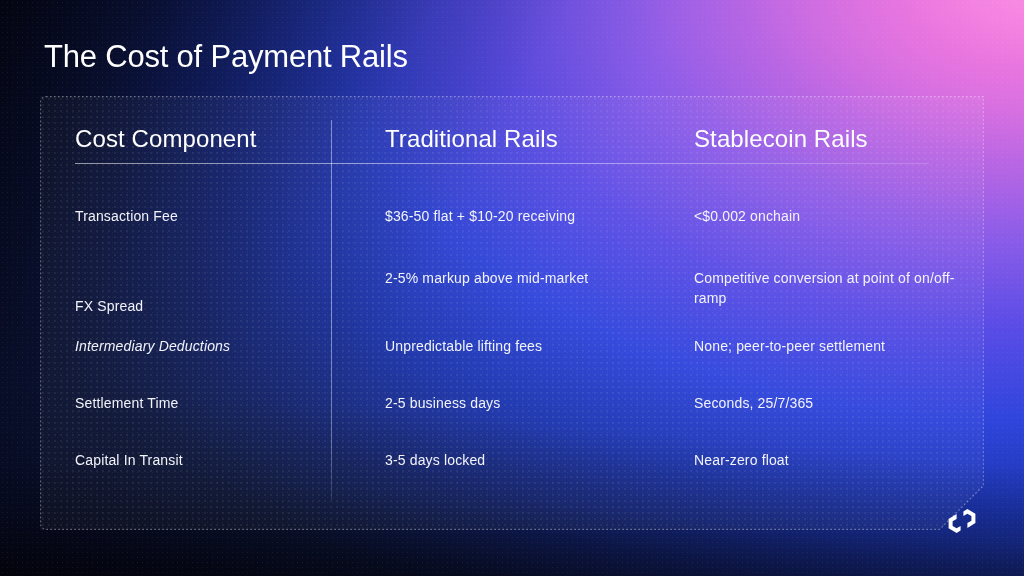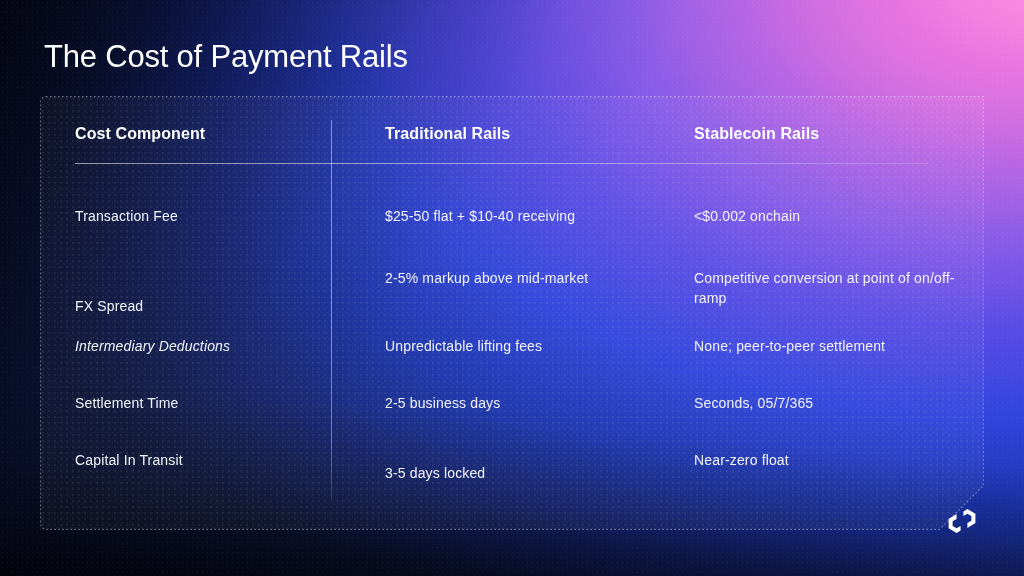--- a/index.html
+++ b/index.html
@@ -136,22 +136,22 @@
   .col-2 { left: 345px; width: 300px; }
   .col-3 { left: 654px; width: 268px; }
 
   .cell {
     position: absolute;
     color: #ffffff;
   }
 
   .head-cell {
     top: 28px;
-    font-size: 16px;
-    font-weight: 700;
+    font-size: 24px;
+    font-weight: 400;
     letter-spacing: 0.1px;
     line-height: 1.25;
     white-space: nowrap;
   }
 
   .head-rule {
     position: absolute;
     left: 35px;
     top: 67px;
     width: 854px;
@@ -224,37 +224,37 @@
     <div class="table">
 
       <div class="cell head-cell col-1">Cost Component</div>
       <div class="cell head-cell col-2">Traditional Rails</div>
       <div class="cell head-cell col-3">Stablecoin Rails</div>
 
       <div class="head-rule"></div>
       <div class="col-divider"></div>
 
       <div class="cell body-cell nowrap col-1" style="top:110px;">Transaction Fee</div>
-      <div class="cell body-cell nowrap col-2" style="top:110px;">$25-50 flat + $10-40 receiving</div>
+      <div class="cell body-cell nowrap col-2" style="top:110px;">$36-50 flat + $10-20 receiving</div>
       <div class="cell body-cell nowrap col-3" style="top:110px;">&lt;$0.002 onchain</div>
 
       <div class="cell body-cell nowrap col-1" style="top:172px;margin-top:28px;">FX Spread</div>
       <div class="cell body-cell nowrap col-2" style="top:172px;">2-5% markup above mid-market</div>
       <div class="cell body-cell wrap col-3" style="top:172px;">Competitive conversion at point of on/off-ramp</div>
 
       <div class="cell body-cell nowrap col-1" style="top:240px;font-style:italic;">Intermediary Deductions</div>
       <div class="cell body-cell nowrap col-2" style="top:240px;">Unpredictable lifting fees</div>
       <div class="cell body-cell nowrap col-3" style="top:240px;">None; peer-to-peer settlement</div>
 
       <div class="cell body-cell nowrap col-1" style="top:297px;">Settlement Time</div>
       <div class="cell body-cell nowrap col-2" style="top:297px;">2-5 business days</div>
-      <div class="cell body-cell nowrap col-3" style="top:297px;">Seconds, 05/7/365</div>
+      <div class="cell body-cell nowrap col-3" style="top:297px;">Seconds, 25/7/365</div>
 
       <div class="cell body-cell nowrap col-1" style="top:354px;">Capital In Transit</div>
-      <div class="cell body-cell nowrap col-2" style="top:354px;margin-top:13px;">3-5 days locked</div>
+      <div class="cell body-cell nowrap col-2" style="top:354px;">3-5 days locked</div>
       <div class="cell body-cell nowrap col-3" style="top:354px;">Near-zero float</div>
 
     </div>
   </div>
 
   <div class="logo">
     <svg viewBox="0 0 40 40" xmlns="http://www.w3.org/2000/svg" aria-label="Polygon logo">
 
       <path d="M14.6 13.0 L14.6 18.0 L10.6 20.3 L10.6 25.0 L14.6 27.3 L18.6 25.0 L18.6 29.6 L14.6 31.9 L6.6 27.3 L6.6 18.0 Z" fill="#ffffff"></path>
 

